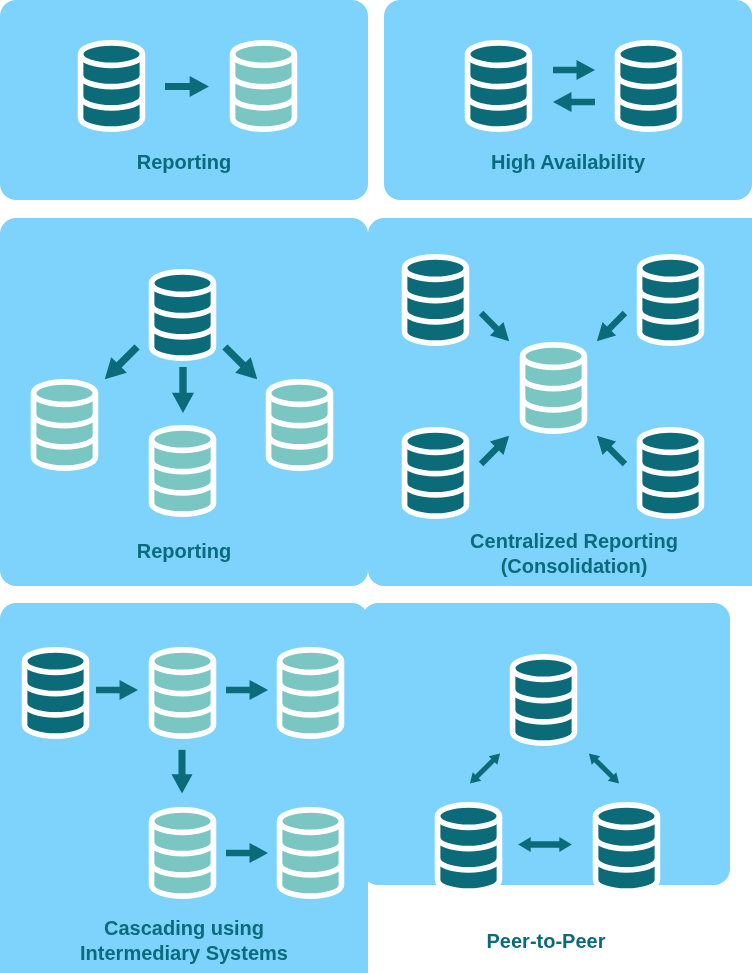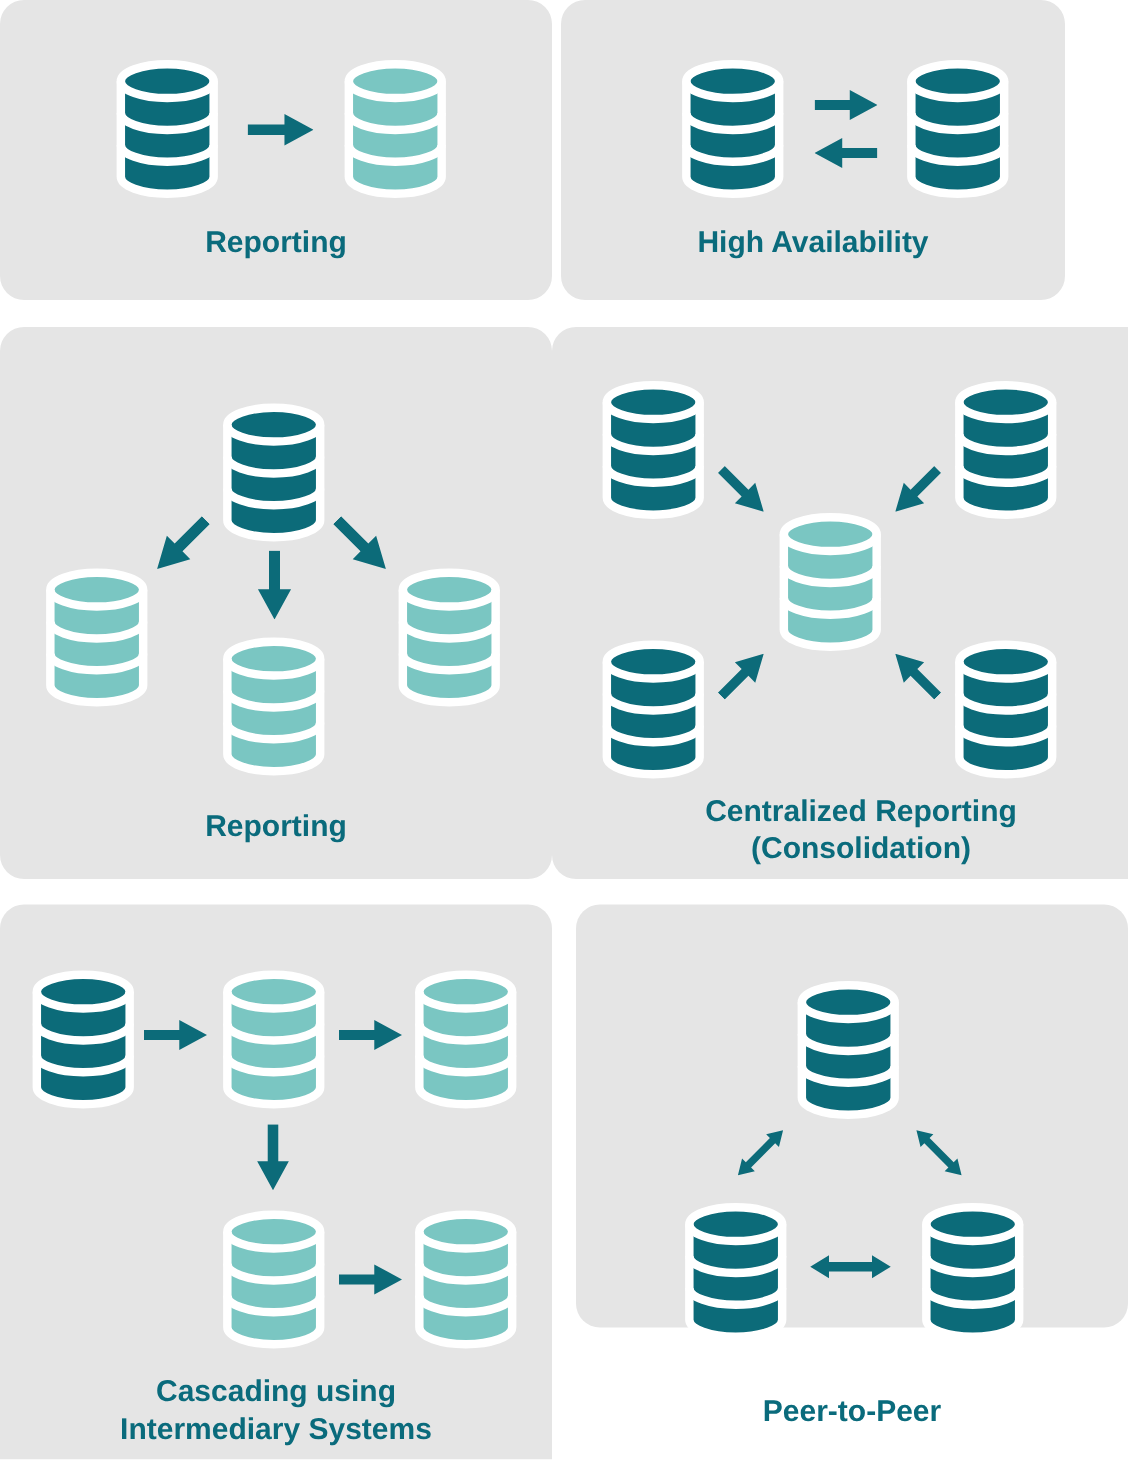--- a/index.html
+++ b/index.html
@@ -6,21 +6,21 @@
   .page {
     position: relative;
     width: 752px;
     height: 973px;
     background: #ffffff;
     font-family: "Liberation Sans", sans-serif;
     overflow: hidden;
   }
   .panel {
     position: absolute;
-    background: #e5e5e5;
+    background: #7dd3fc;
     border-radius: 16px;
   }
   .db, .arrow, .dbl {
     position: absolute;
     display: block;
   }
   .db { width: 75px; height: 96px; }
   .db.dark  { color: #0c6b79; }
   .db.light { color: #7ac6c2; }
   .arrow, .dbl { color: #0c6b79; }
@@ -63,21 +63,21 @@
       </svg>
     <svg class="arrow" style="left:165px;top:75px;width:44px;height:23px">
         <use href="#sym-arrow"></use>
       </svg>
     <svg class="db light" style="left:226px;top:38px">
         <use href="#sym-db"></use>
       </svg>
     <div class="caption" style="top:150px">Reporting</div>
   </section>
 
-  <section class="panel" style="left:374px;top:0;width:336px;height:200px">
+  <section class="panel" style="left:384px;top:0;width:368px;height:200px">
     <svg class="db dark" style="left:77px;top:38px">
         <use href="#sym-db"></use>
       </svg>
     <svg class="arrow" style="left:169px;top:59px;width:42px;height:22px">
         <use href="#sym-arrow"></use>
       </svg>
     <svg class="arrow" style="left:169px;top:91px;width:42px;height:22px;transform:rotate(180deg)">
         <use href="#sym-arrow"></use>
       </svg>
     <svg class="db dark" style="left:227px;top:38px">
@@ -168,21 +168,21 @@
     <svg class="arrow" style="left:226px;top:239px;width:42px;height:22px">
         <use href="#sym-arrow"></use>
       </svg>
     <svg class="db light" style="left:273px;top:202px">
         <use href="#sym-db"></use>
       </svg>
     <div class="caption" style="top:313px">Cascading using
 Intermediary Systems</div>
   </section>
 
-  <section class="panel" style="left:384px;top:603px;width:368px;height:282px">
+  <section class="panel" style="left:362px;top:603px;width:368px;height:282px">
     <svg class="db dark" style="left:144px;top:49px">
         <use href="#sym-db"></use>
       </svg>
     <svg class="dbl" style="left:101px;top:157px;width:44px;height:17px;transform:rotate(-45deg)">
         <use href="#sym-dbl"></use>
       </svg>
     <svg class="dbl" style="left:220px;top:157px;width:44px;height:17px;transform:rotate(45deg)">
         <use href="#sym-dbl"></use>
       </svg>
     <svg class="db dark" style="left:69px;top:197px">

